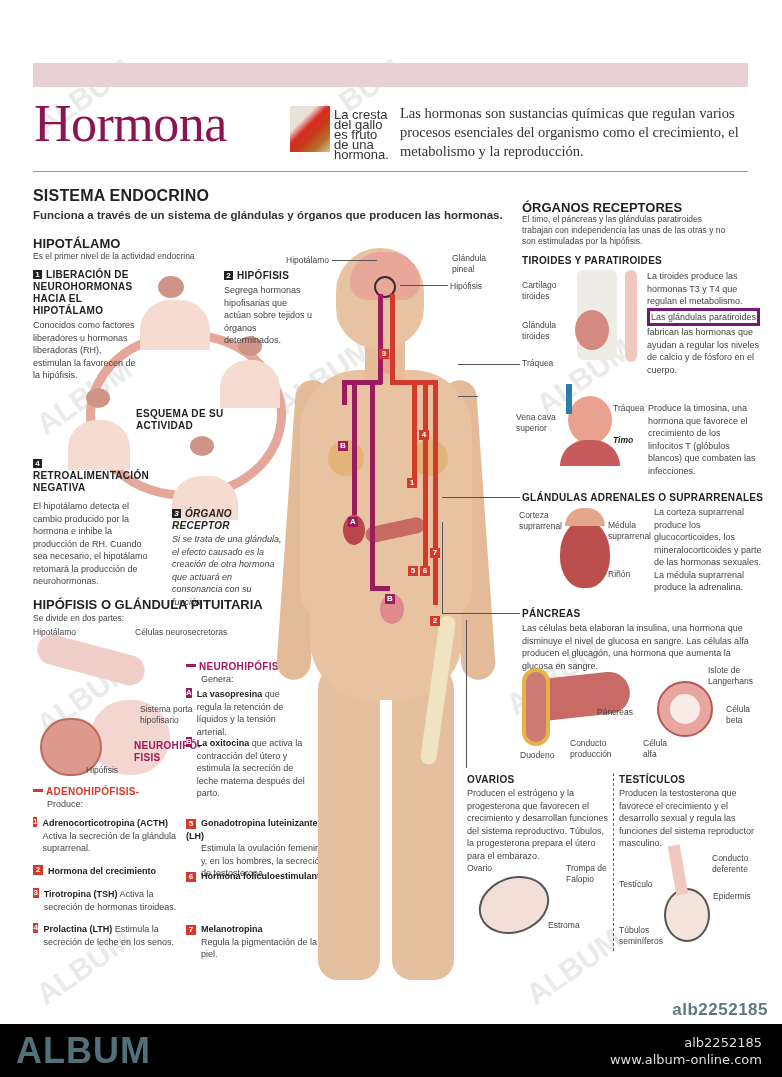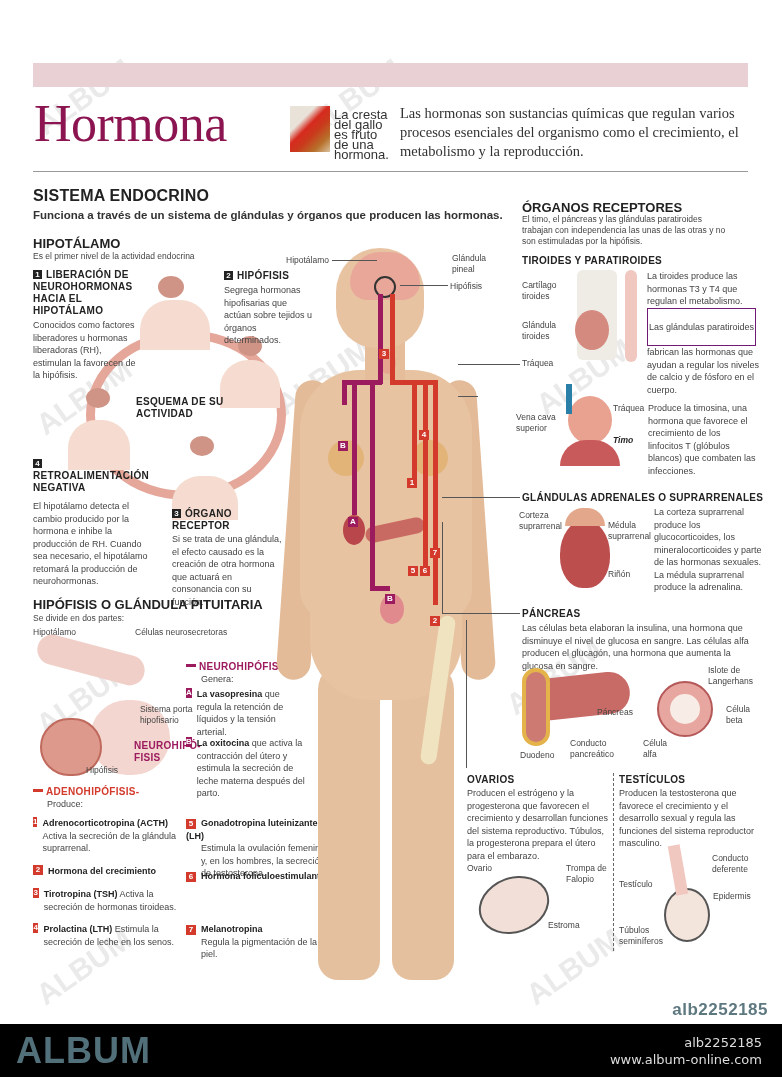--- a/index.html
+++ b/index.html
@@ -73,31 +73,31 @@
 
 <div class="abs circle-cycle"></div>
 <div class="abs person" style="left:140px;top:300px;width:70px;height:50px;border-radius:30px 30px 0 0;"></div>
 <div class="abs organ" style="left:158px;top:276px;width:26px;height:22px;background:#cf9486;"></div>
 <div class="abs person" style="left:220px;top:360px;width:60px;height:48px;border-radius:28px 28px 0 0;"></div>
 <div class="abs organ" style="left:238px;top:336px;width:24px;height:20px;background:#cf9486;"></div>
 <div class="abs person" style="left:68px;top:420px;width:62px;height:50px;border-radius:28px 28px 0 0;"></div>
 <div class="abs organ" style="left:86px;top:388px;width:24px;height:20px;background:#cf9486;"></div>
 <div class="abs person" style="left:172px;top:476px;width:66px;height:44px;border-radius:28px 28px 0 0;"></div>
 <div class="abs organ" style="left:190px;top:436px;width:24px;height:20px;background:#cf9486;"></div>
-<div class="abs h-sm" style="left:136px;top:396px;width:90px;">ESQUEMA DE SU ACTIVIDAD</div>
+<div class="abs h-sm" style="left:136px;top:408px;width:90px;">ESQUEMA DE SU ACTIVIDAD</div>
 
 <div class="abs" style="left:33px;top:269px;width:105px;">
   <div class="h-sm"><span class="num">1</span><span>LIBERACIÓN DE NEUROHORMONAS HACIA EL HIPOTÁLAMO</span></div>
   <div class="txt" style="margin-top:2px;">Conocidos como factores liberadores u hormonas liberadoras (RH), estimulan la favorecen de la hipófisis.</div>
 </div>
 <div class="abs" style="left:224px;top:270px;width:90px;">
   <div class="h-sm"><span class="num">2</span><span>HIPÓFISIS</span></div>
   <div class="txt" style="margin-top:2px;">Segrega hormonas hipofisarias que actúan sobre tejidos u órganos determinados.</div>
 </div>
-<div class="abs" style="left:172px;top:508px;width:110px;">
+<div class="abs" style="left:172px;top:508px;width:110px;font-style:italic;">
   <div class="h-sm"><span class="num">3</span><span>ÓRGANO RECEPTOR</span></div>
   <div class="txt" style="margin-top:1px;">Si se trata de una glándula, el efecto causado es la creación de otra hormona que actuará en consonancia con su función.</div>
 </div>
 <div class="abs" style="left:33px;top:458px;width:118px;">
   <div class="h-sm"><span class="num">4</span><span>RETROALIMENTACIÓN NEGATIVA</span></div>
   <div class="txt" style="margin-top:6px;">El hipotálamo detecta el cambio producido por la hormona e inhibe la producción de RH. Cuando sea necesario, el hipotálamo retomará la producción de neurohormonas.</div>
 </div>
 
 <div class="abs h-med" style="left:33px;top:597px;">HIPÓFISIS O GLÁNDULA PITUITARIA</div>
 <div class="abs txt" style="left:33px;top:612px;font-size:8.5px;">Se divide en dos partes:</div>
@@ -208,21 +208,21 @@
 <div class="abs h-sm" style="left:522px;top:255px;">TIROIDES Y PARATIROIDES</div>
 <div class="abs" style="left:577px;top:270px;width:40px;height:90px;background:#efece6;border-radius:6px;"></div>
 <div class="abs organ" style="left:575px;top:310px;width:34px;height:40px;background:#d58a80;"></div>
 <div class="abs" style="left:625px;top:270px;width:12px;height:92px;background:#f0c8c0;border-radius:6px;"></div>
 <div class="abs label" style="left:522px;top:280px;width:40px;">Cartílago tiroides</div>
 <div class="abs label" style="left:522px;top:320px;width:40px;">Glándula tiroides</div>
 <div class="abs label" style="left:522px;top:358px;">Tráquea</div>
 <div class="abs line" style="left:458px;top:364px;width:62px;height:1px;"></div>
 <div class="abs txt" style="left:647px;top:270px;width:115px;">
   <span>La tiroides produce las hormonas T3 y T4 que regulan el metabolismo.</span>
-  <span style="border:1px solid #701a75;padding:12px 1px;display:inline-block;">Las glándulas paratiroides</span>
+  <span style="border:3px solid #701a75;padding:0 1px;display:inline-block;">Las glándulas paratiroides</span>
   <span>fabrican las hormonas que ayudan a regular los niveles de calcio y de fósforo en el cuerpo.</span>
 </div>
 
 <div class="abs organ" style="left:568px;top:396px;width:44px;height:48px;background:#e8a28f;"></div>
 <div class="abs" style="left:566px;top:384px;width:6px;height:30px;background:#2a7fa8;"></div>
 <div class="abs" style="left:560px;top:440px;width:60px;height:26px;border-radius:30px 30px 0 0;background:#c85a5c;"></div>
 <div class="abs label" style="left:613px;top:403px;">Tráquea</div>
 <div class="abs label" style="left:516px;top:412px;width:40px;">Vena cava superior</div>
 <div class="abs label" style="left:613px;top:435px;font-weight:bold;color:#222;font-style:italic;">Timo</div>
 <div class="abs line" style="left:458px;top:396px;width:20px;height:1px;"></div>
@@ -243,21 +243,21 @@
 <div class="abs txt" style="left:522px;top:622px;width:240px;">Las células beta elaboran la insulina, una hormona que disminuye el nivel de glucosa en sangre. Las células alfa producen el glucagón, una hormona que aumenta la glucosa en sangre.</div>
 <div class="abs" style="left:530px;top:675px;width:100px;height:42px;border-radius:20px 30px 30px 10px;background:#c86a66;transform:rotate(-6deg);"></div>
 <div class="abs" style="left:522px;top:668px;width:28px;height:78px;border-radius:20px;border:4px solid #e4b34a;background:#cc7a72;"></div>
 <div class="abs organ" style="left:657px;top:681px;width:56px;height:56px;background:#e8a6a0;border:2px solid #b55858;"></div>
 <div class="abs organ" style="left:670px;top:694px;width:30px;height:30px;background:#f8ece6;"></div>
 <div class="abs label" style="left:708px;top:665px;width:54px;">Islote de Langerhans</div>
 <div class="abs label" style="left:726px;top:704px;width:30px;">Célula beta</div>
 <div class="abs label" style="left:643px;top:738px;width:30px;">Célula alfa</div>
 <div class="abs label" style="left:597px;top:707px;">Páncreas</div>
 <div class="abs label" style="left:520px;top:750px;">Duodeno</div>
-<div class="abs label" style="left:570px;top:738px;width:50px;">Conducto pancreático</div>
+<div class="abs label" style="left:570px;top:738px;width:50px;">Conducto producción</div>
 
 <div class="abs line" style="left:466px;top:620px;width:1px;height:148px;"></div>
 <div class="abs h-sm" style="left:467px;top:774px;">OVARIOS</div>
 <div class="abs txt" style="left:467px;top:787px;width:142px;">Producen el estrógeno y la progesterona que favorecen el crecimiento y desarrollan funciones del sistema reproductivo. Túbulos, la progesterona prepara el útero para el embarazo.</div>
 <div class="abs organ" style="left:478px;top:877px;width:72px;height:56px;background:#f2e0d8;border:2px solid #555;transform:rotate(-20deg);"></div>
 <div class="abs label" style="left:467px;top:863px;">Ovario</div>
 <div class="abs label" style="left:566px;top:863px;width:45px;">Trompa de Falopio</div>
 <div class="abs label" style="left:548px;top:920px;">Estroma</div>
 
 <div class="abs" style="left:613px;top:773px;width:0;height:178px;border-left:1px dashed #666;"></div>

